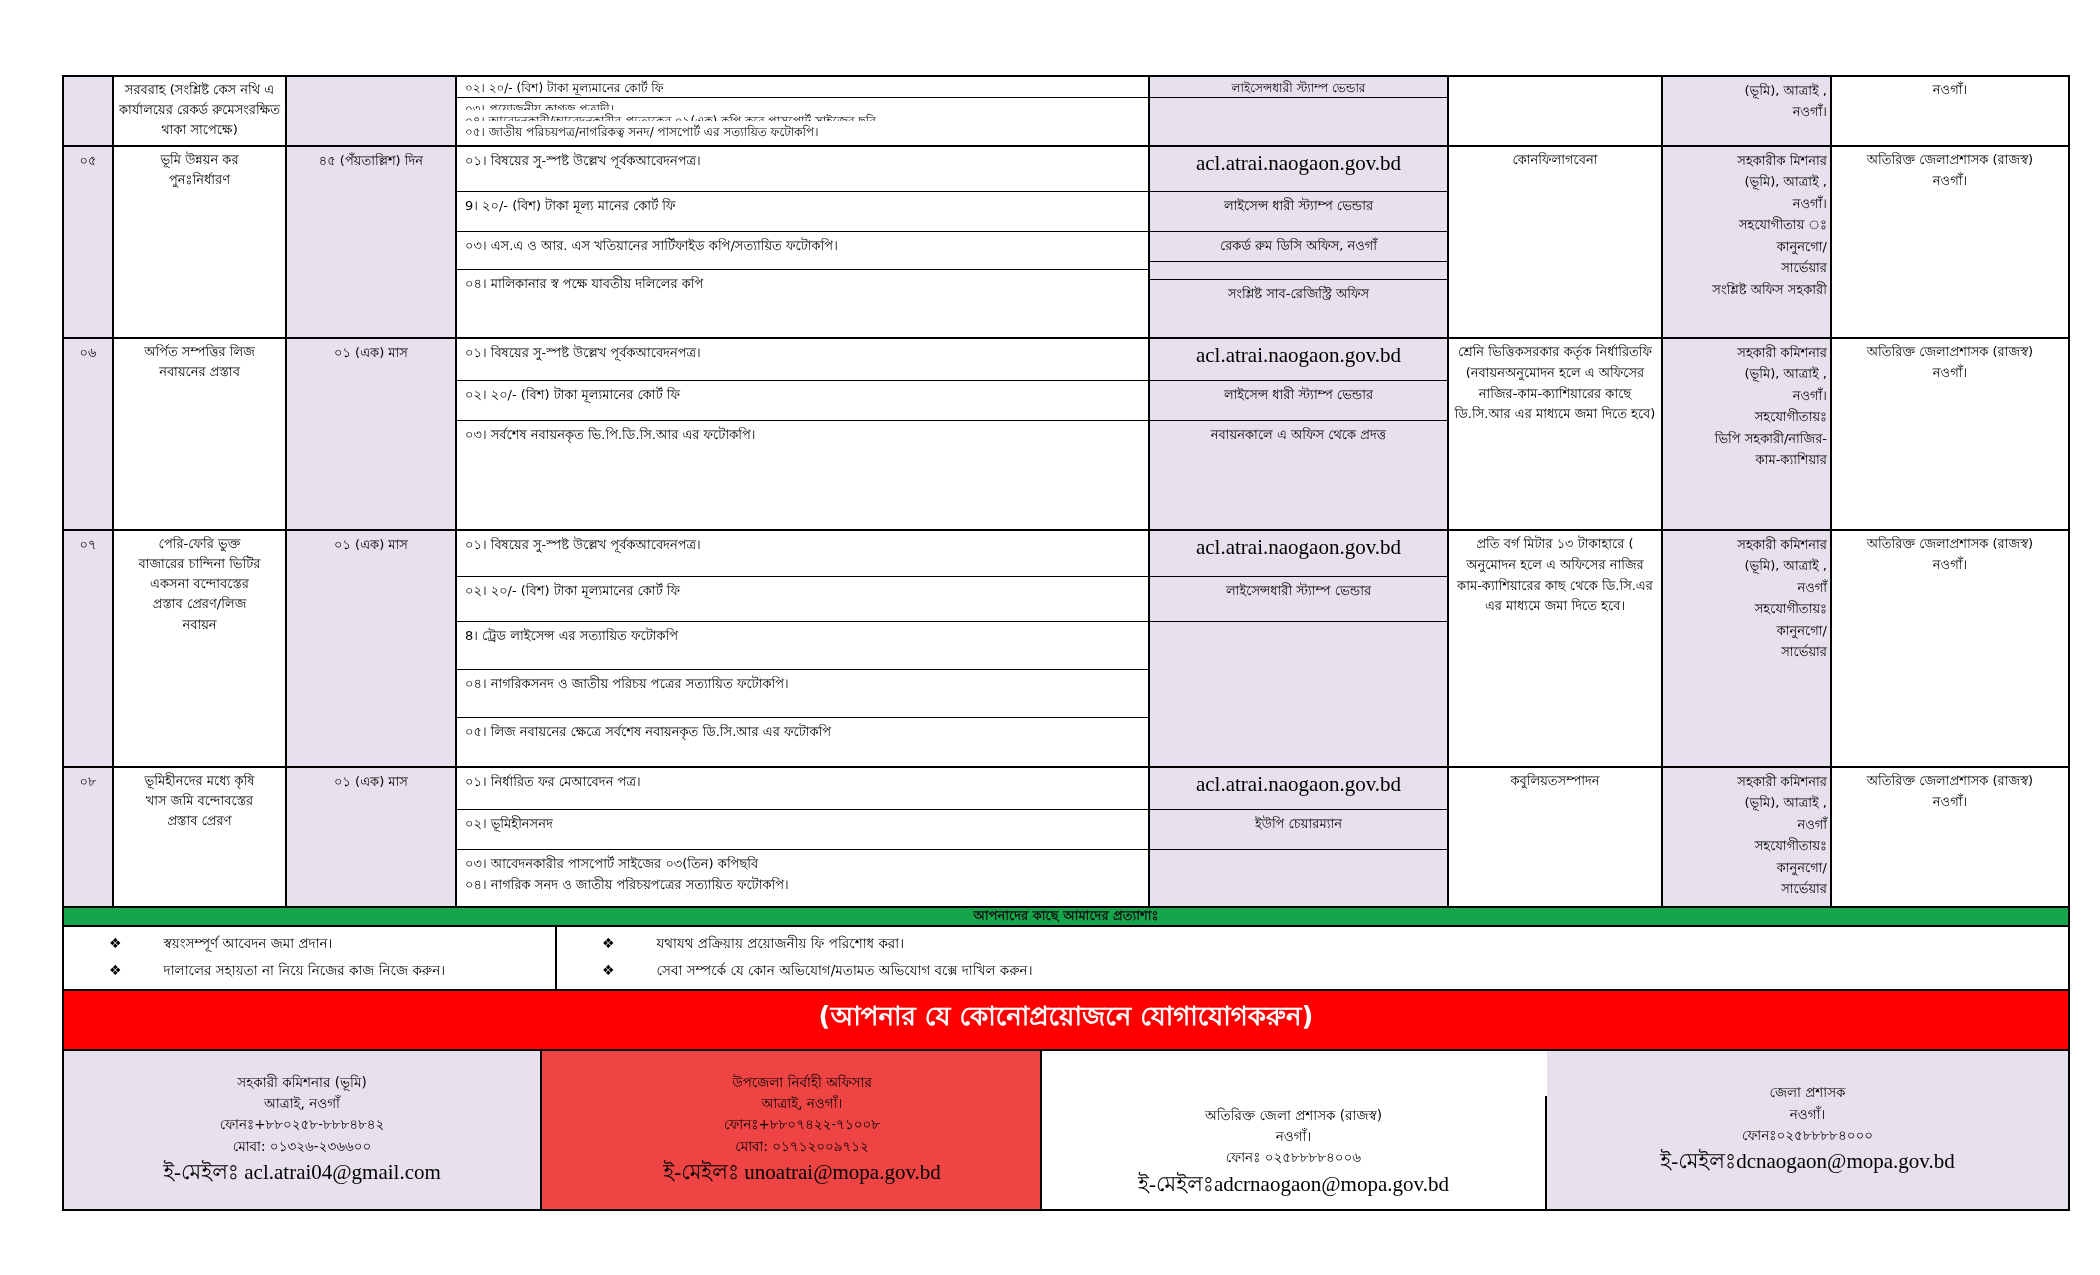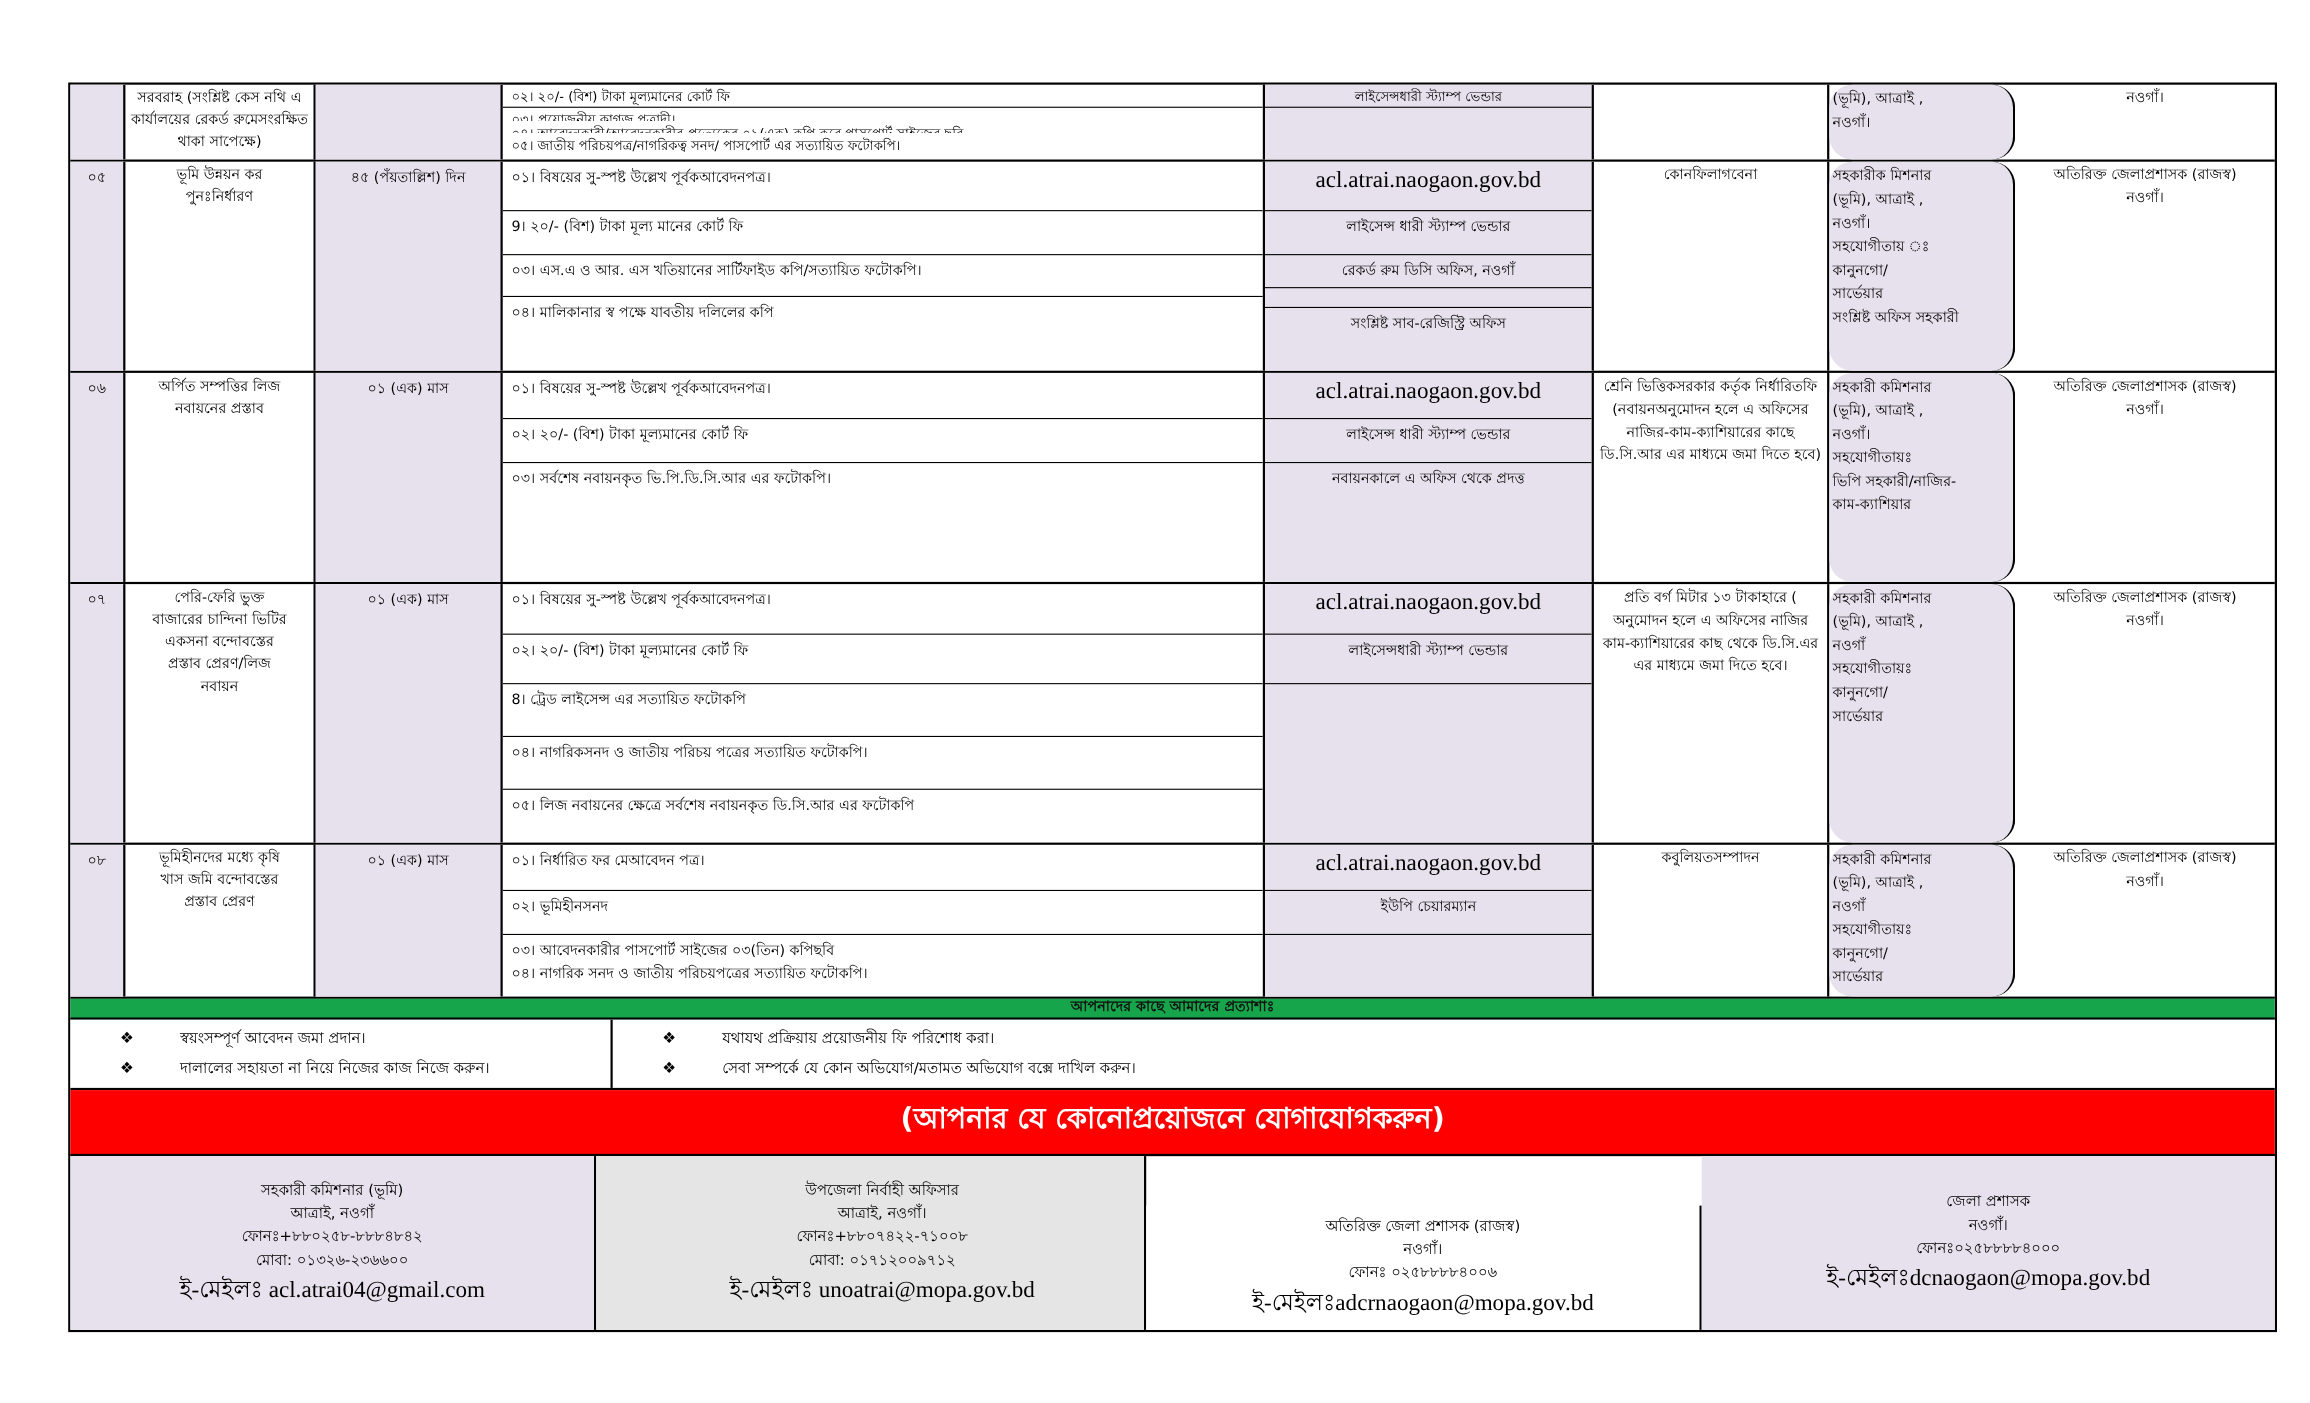--- a/index.html
+++ b/index.html
@@ -9,21 +9,21 @@
   
   .trow{display:flex;border-bottom:2px solid #000;align-items:stretch;}
   .cell{box-sizing:border-box;border-right:2px solid #000;white-space:pre-line;overflow:hidden;}
   .cell:last-child{border-right:none;}
   .c1{flex:0 0 50px;background:var(--lav);text-align:center;padding-top:4px;}
   .c2{flex:0 0 173px;text-align:center;padding:3px 4px;line-height:1.55;}
   .c3{flex:0 0 170px;background:var(--lav);text-align:center;padding-top:4px;}
   .c4{flex:0 0 693px;display:flex;flex-direction:column;white-space:normal;}
   .c5{flex:0 0 299px;background:var(--lav);display:flex;flex-direction:column;white-space:normal;}
   .c6{flex:0 0 214px;text-align:center;padding:3px 4px;line-height:1.6;}
-  .c7{flex:0 0 169px;background:var(--lav);text-align:left;padding:3px 3px;line-height:1.65;border-radius:21px;}
+  .c7{flex:0 0 169px;background:var(--lav);text-align:right;padding:3px 3px;line-height:1.65;}
   .c8{flex:1 1 auto;text-align:center;padding:3px 4px;line-height:1.6;}
   .sub{box-sizing:border-box;border-bottom:1px solid #000;padding:4px 8px;overflow:hidden;white-space:pre-line;}
   .sub:last-child{border-bottom:none;flex:1 1 auto;}
   .sub.nb{border-bottom:none;}
   .doc{text-align:left;}
   .src{text-align:center;}
   .r0 .sub{padding:2px 8px;font-size:12px;}
   .lat{font-family:"Liberation Serif","DejaVu Serif",serif;font-size:21px;}
   
   .greenbar{background:var(--green);border-bottom:2px solid #000;text-align:center;
@@ -35,21 +35,21 @@
   .exp-item{display:flex;align-items:baseline;padding:2px 6px 2px 45px;font-size:13.5px;}
   .exp-bullet{margin-right:42px;font-size:14px;}
   .redbar{background:var(--red);border-bottom:2px solid #000;text-align:center;color:#fff;
           font-weight:bold;font-size:26px;padding:5px 0 9px 0;}
   .footer{display:flex;}
   .fblock{box-sizing:border-box;border-right:2px solid #000;min-height:113px;text-align:center;
           display:flex;flex-direction:column;justify-content:center;gap:1px;
           font-size:13.5px;line-height:1.5;padding:4px 2px;}
   .fblock:last-child{border-right:none;}
   .f1{flex:0 0 478px;background:var(--lav);}
-  .f2{flex:0 0 500px;background:#e5e5e5;padding-left:24px;}
+  .f2{flex:0 0 500px;background:#ef4444;padding-left:24px;}
   .f3{flex:0 0 505px;background:#fff;margin-top:45px;}
   .f4{flex:1 1 auto;background:var(--lav);}
 </style>
 </head>
 <body>
 
 <div class="page" style="--lav: #e6e1ec; --green: #17a54b; --red: #fe0000;">
   <div class="sheet">
     <div id="table-body">
         <div class="trow r0" style="min-height: 56px;">

